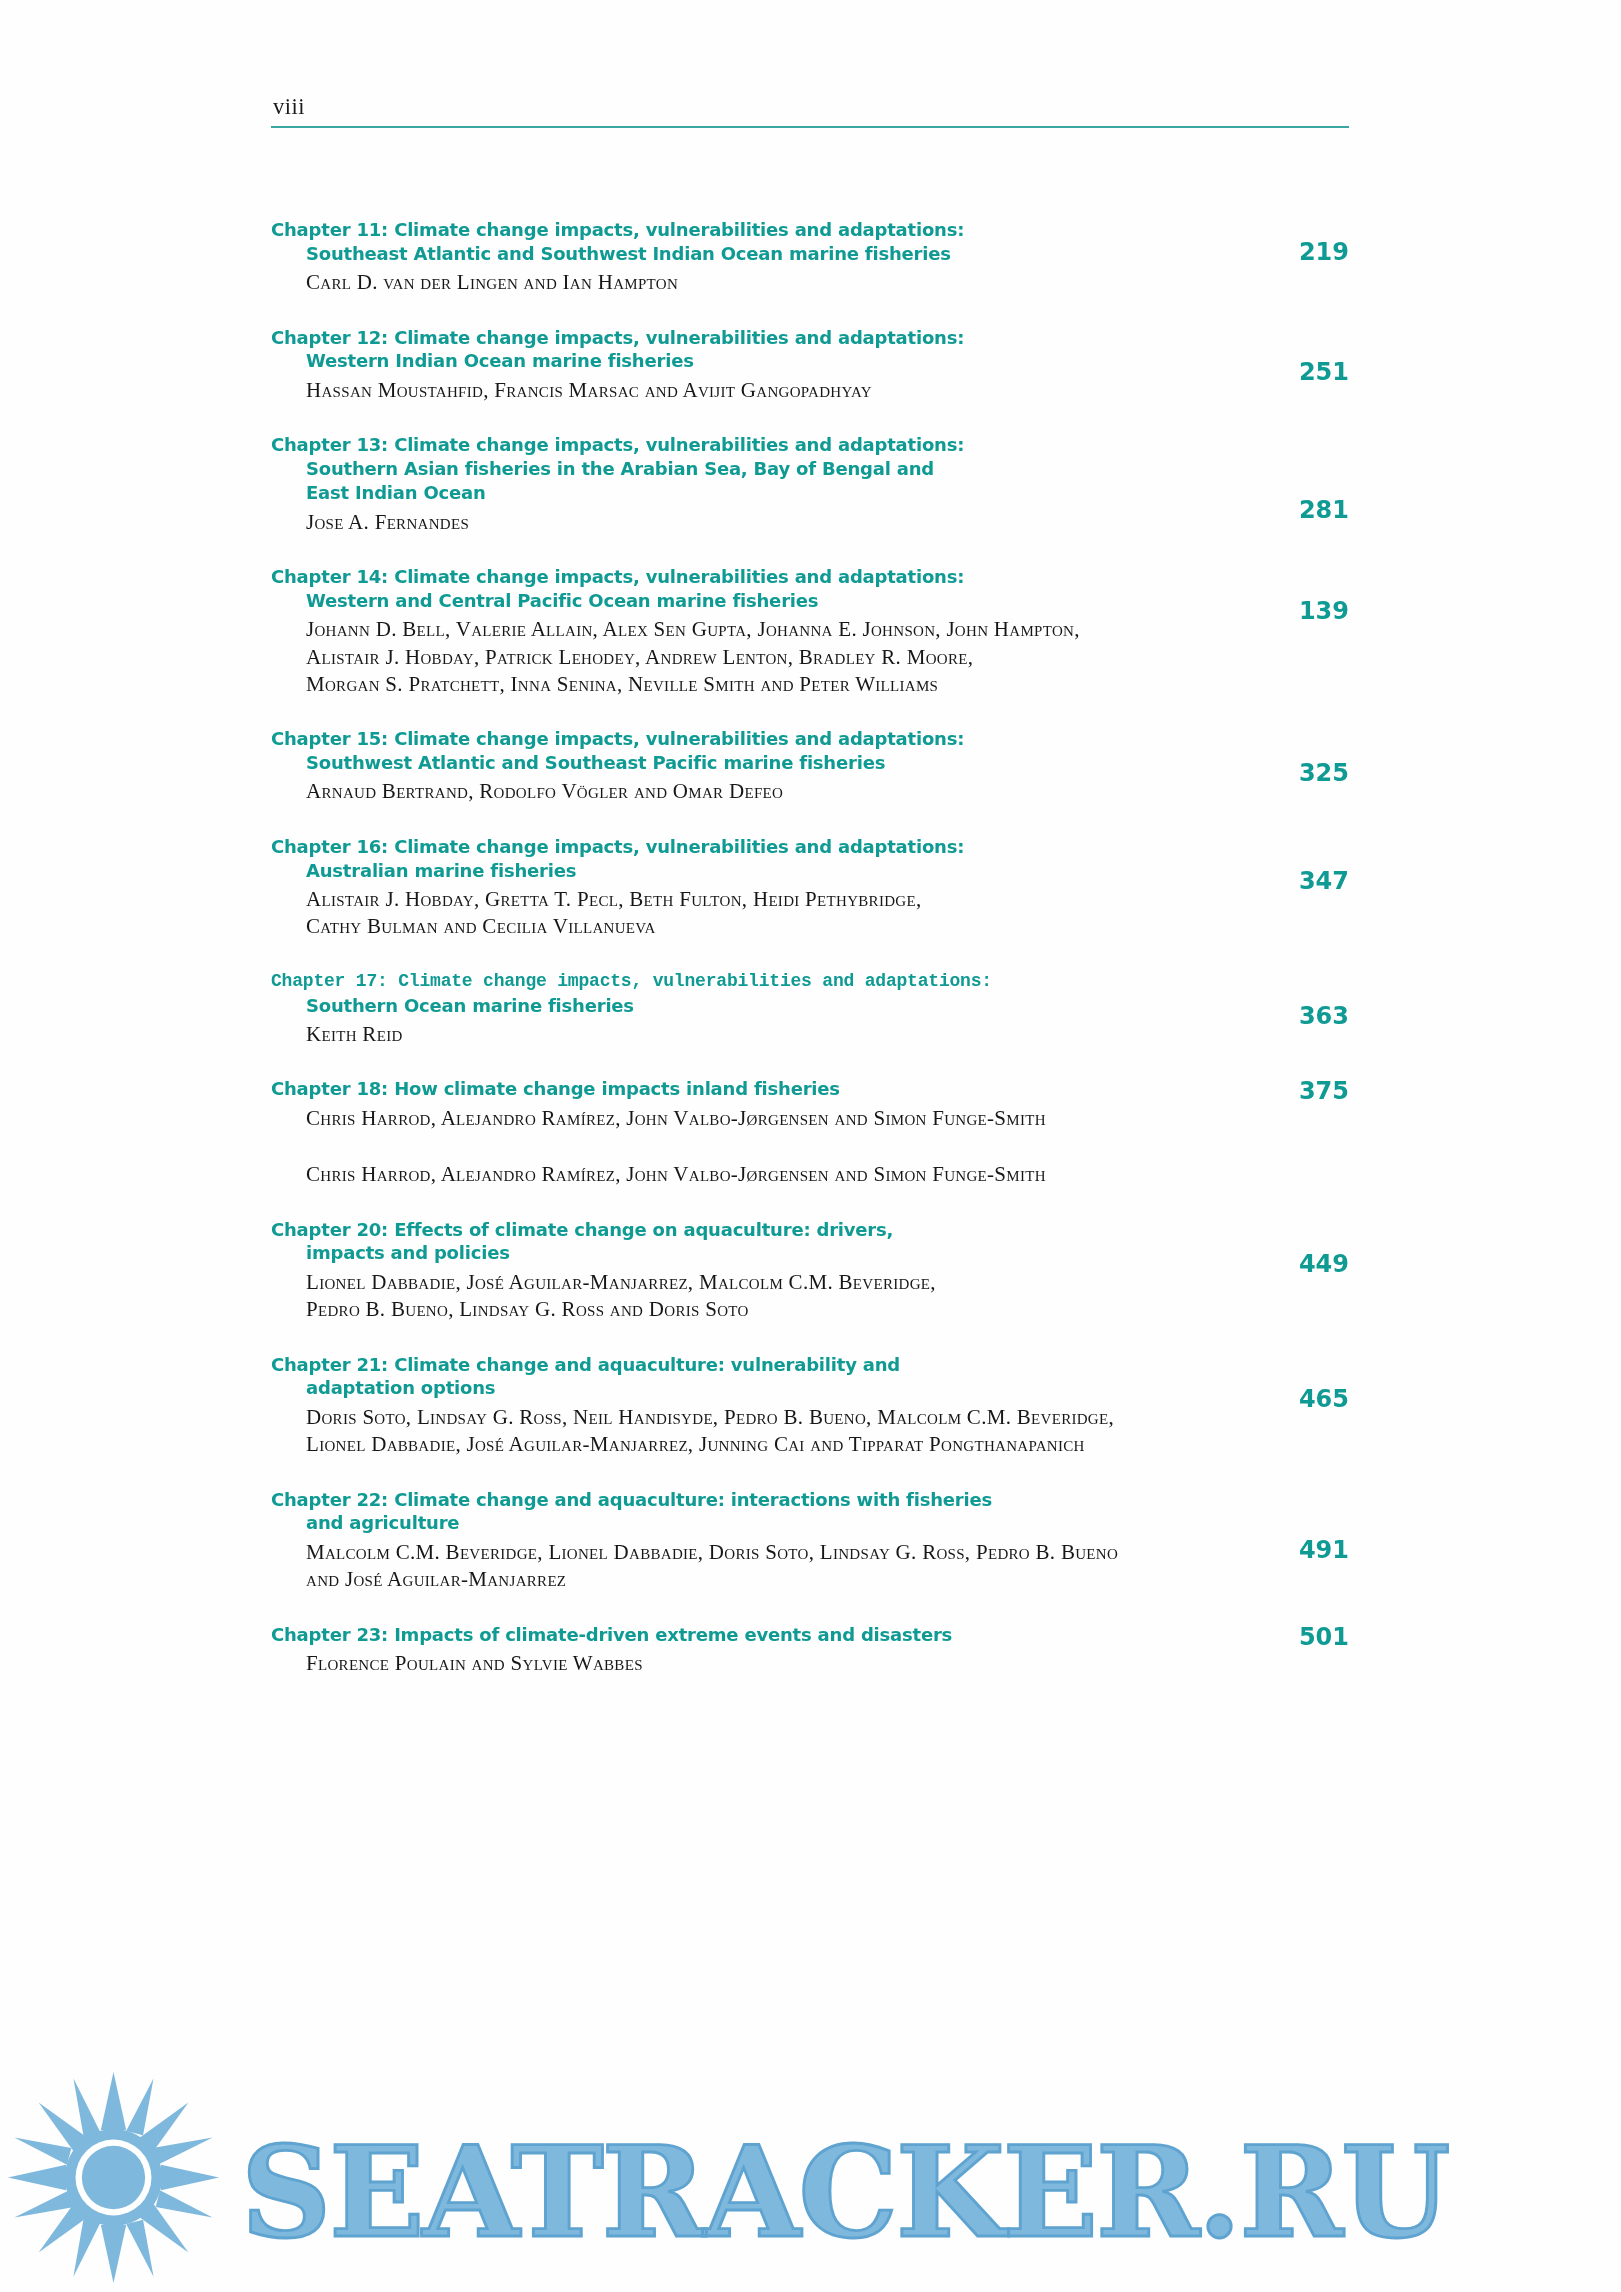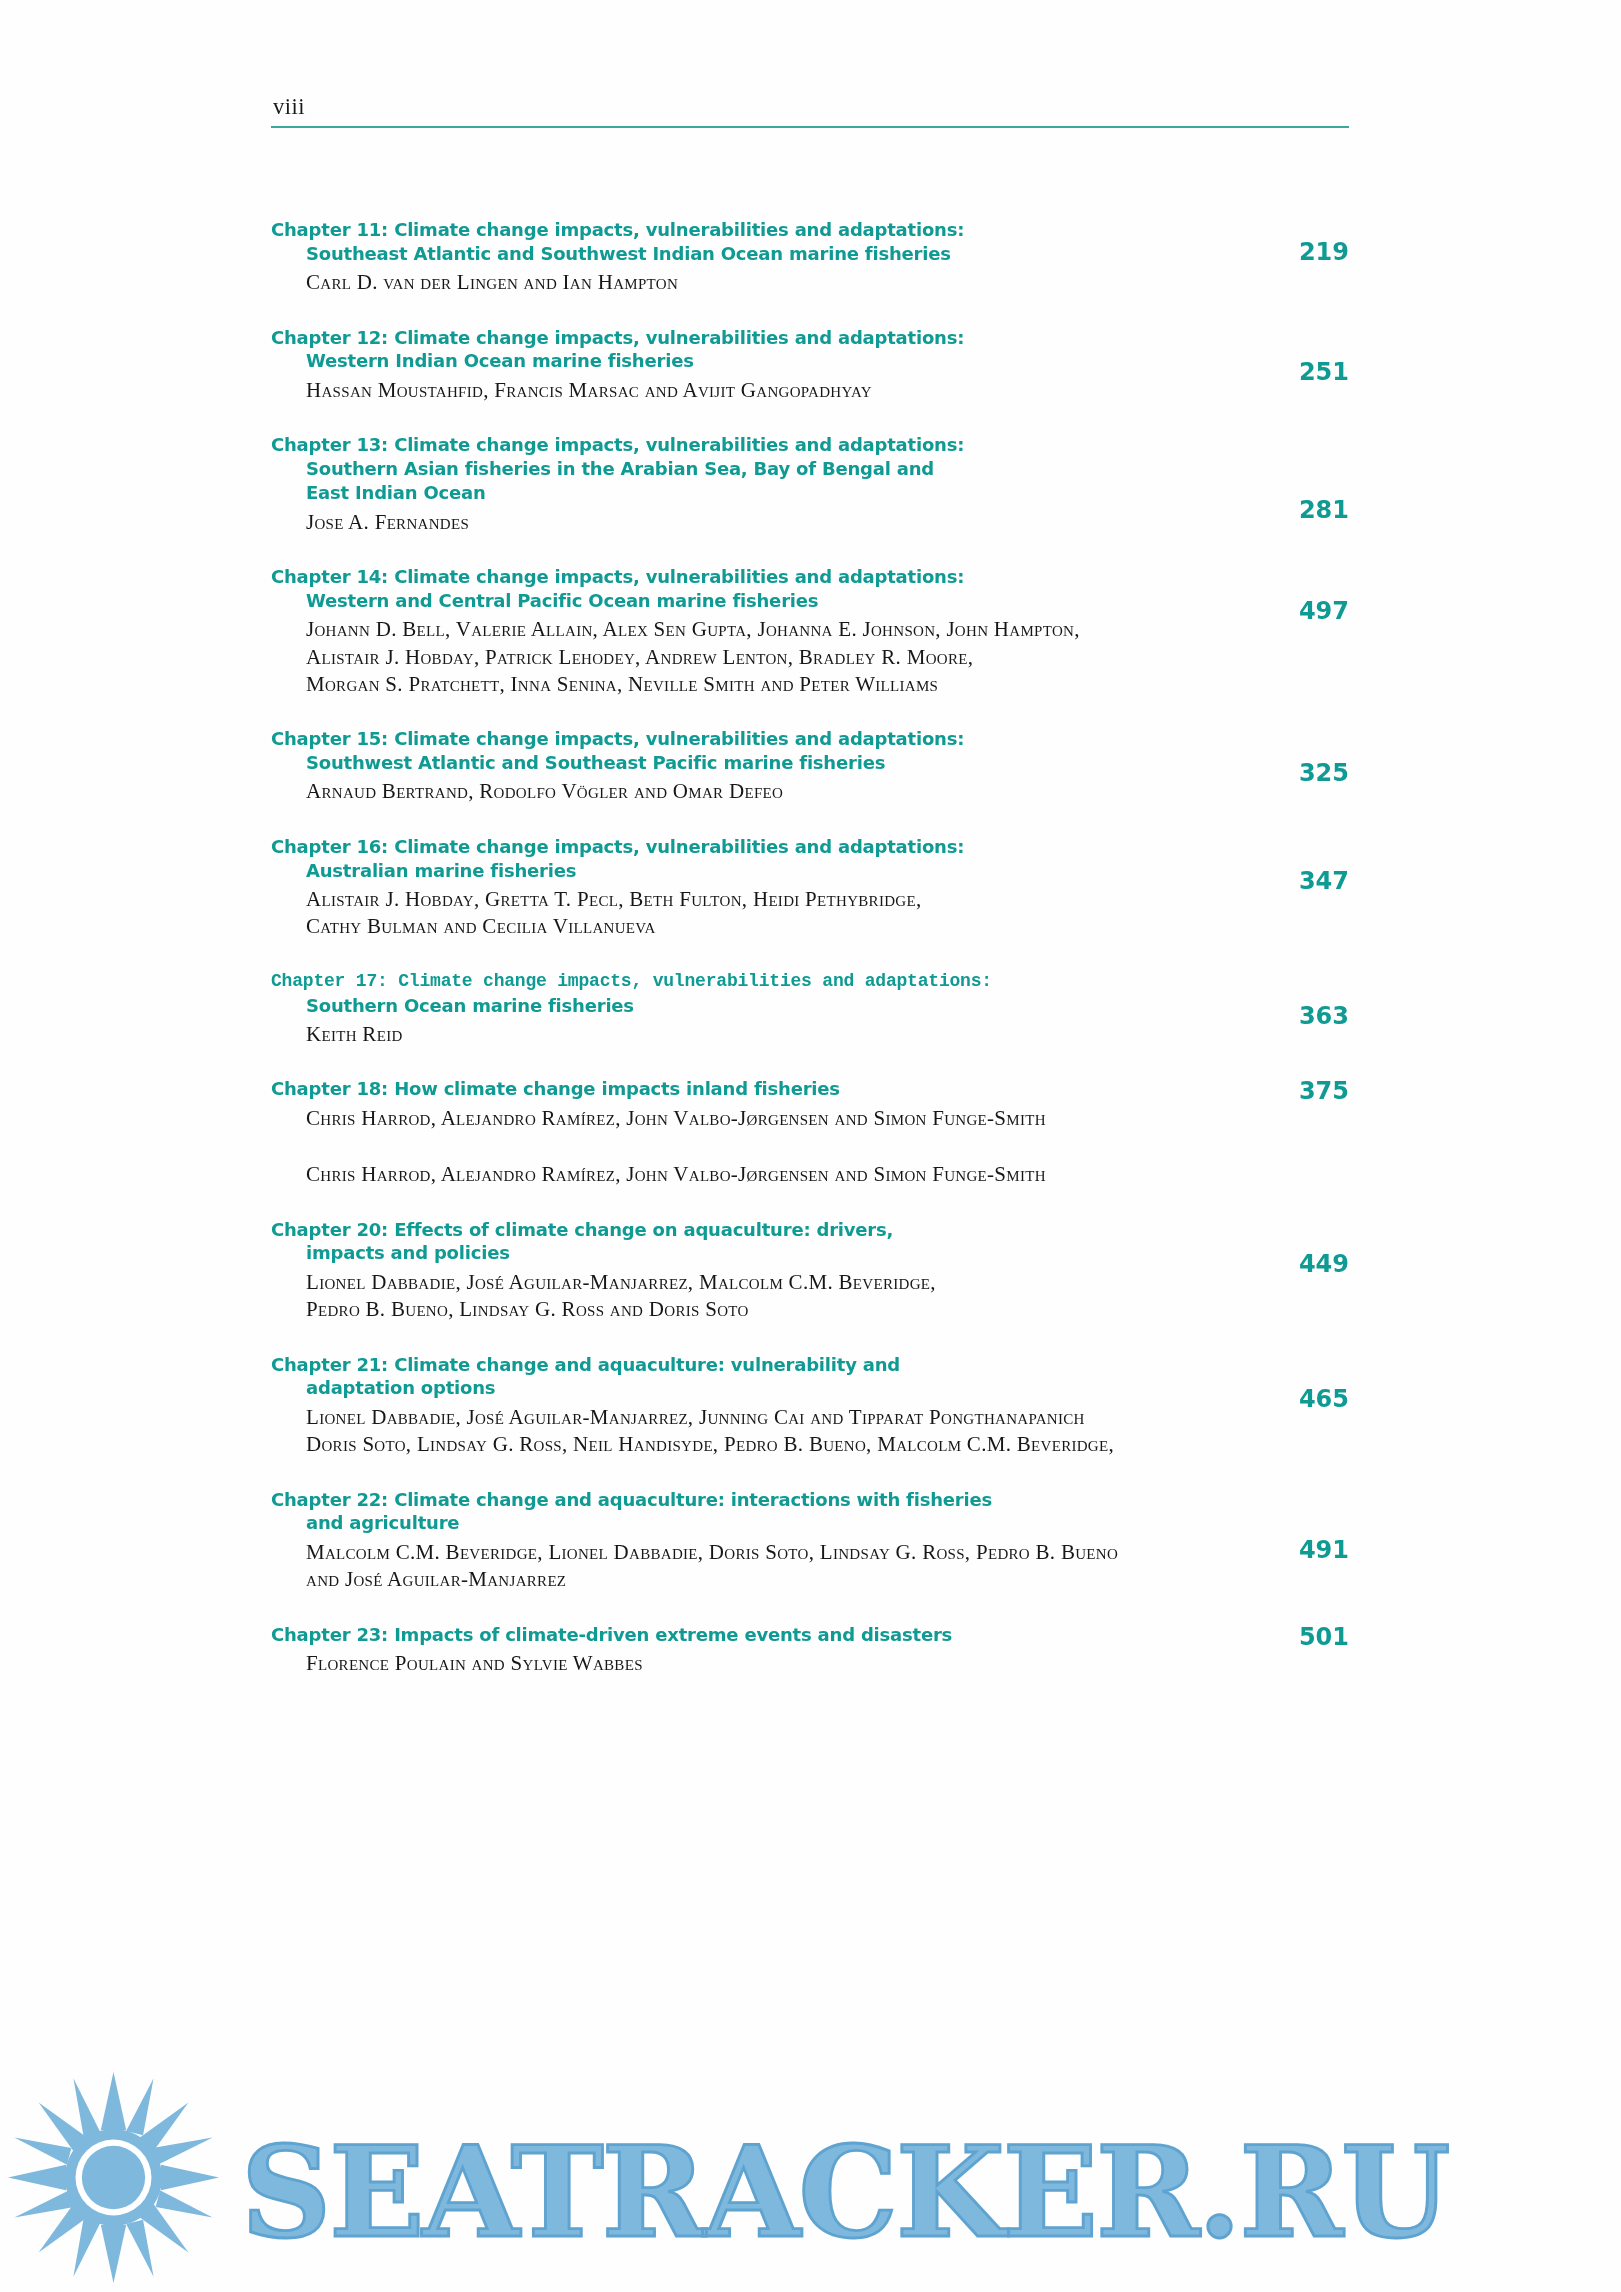--- a/index.html
+++ b/index.html
@@ -168,21 +168,21 @@
         <div class="authors">
           <div>Jose A. Fernandes</div>
         </div>
       </div>
       <div class="entry">
         <div class="entry-title-row">
           <div class="entry-title">
             <span style="display: block;">Chapter 14: Climate change impacts, vulnerabilities and adaptations:</span>
             <span class="cont">Western and Central Pacific Ocean marine fisheries</span>
           </div>
-          <div class="page-num" style="top: 32px;">497</div>
+          <div class="page-num" style="top: 32px;">139</div>
         </div>
         <div class="authors">
           <div>Johann D. Bell, Valerie Allain, Alex Sen Gupta, Johanna E. Johnson, John Hampton,</div>
           <div>Alistair J. Hobday, Patrick Lehodey, Andrew Lenton, Bradley R. Moore,</div>
           <div>Morgan S. Pratchett, Inna Senina, Neville Smith and Peter Williams</div>
         </div>
       </div>
       <div class="entry">
         <div class="entry-title-row">
           <div class="entry-title">
@@ -251,22 +251,22 @@
       </div>
       <div class="entry">
         <div class="entry-title-row">
           <div class="entry-title">
             <span style="display: block;">Chapter 21: Climate change and aquaculture: vulnerability and</span>
             <span class="cont">adaptation options</span>
           </div>
           <div class="page-num" style="top: 32px;">465</div>
         </div>
         <div class="authors">
+          <div>Doris Soto, Lindsay G. Ross, Neil Handisyde, Pedro B. Bueno, Malcolm C.M. Beveridge,</div>
           <div>Lionel Dabbadie, José Aguilar-Manjarrez, Junning Cai and Tipparat Pongthanapanich</div>
-          <div>Doris Soto, Lindsay G. Ross, Neil Handisyde, Pedro B. Bueno, Malcolm C.M. Beveridge,</div>
         </div>
       </div>
       <div class="entry">
         <div class="entry-title-row">
           <div class="entry-title">
             <span style="display: block;">Chapter 22: Climate change and aquaculture: interactions with fisheries</span>
             <span class="cont">and agriculture</span>
           </div>
           <div class="page-num" style="top: 48px;">491</div>
         </div>

